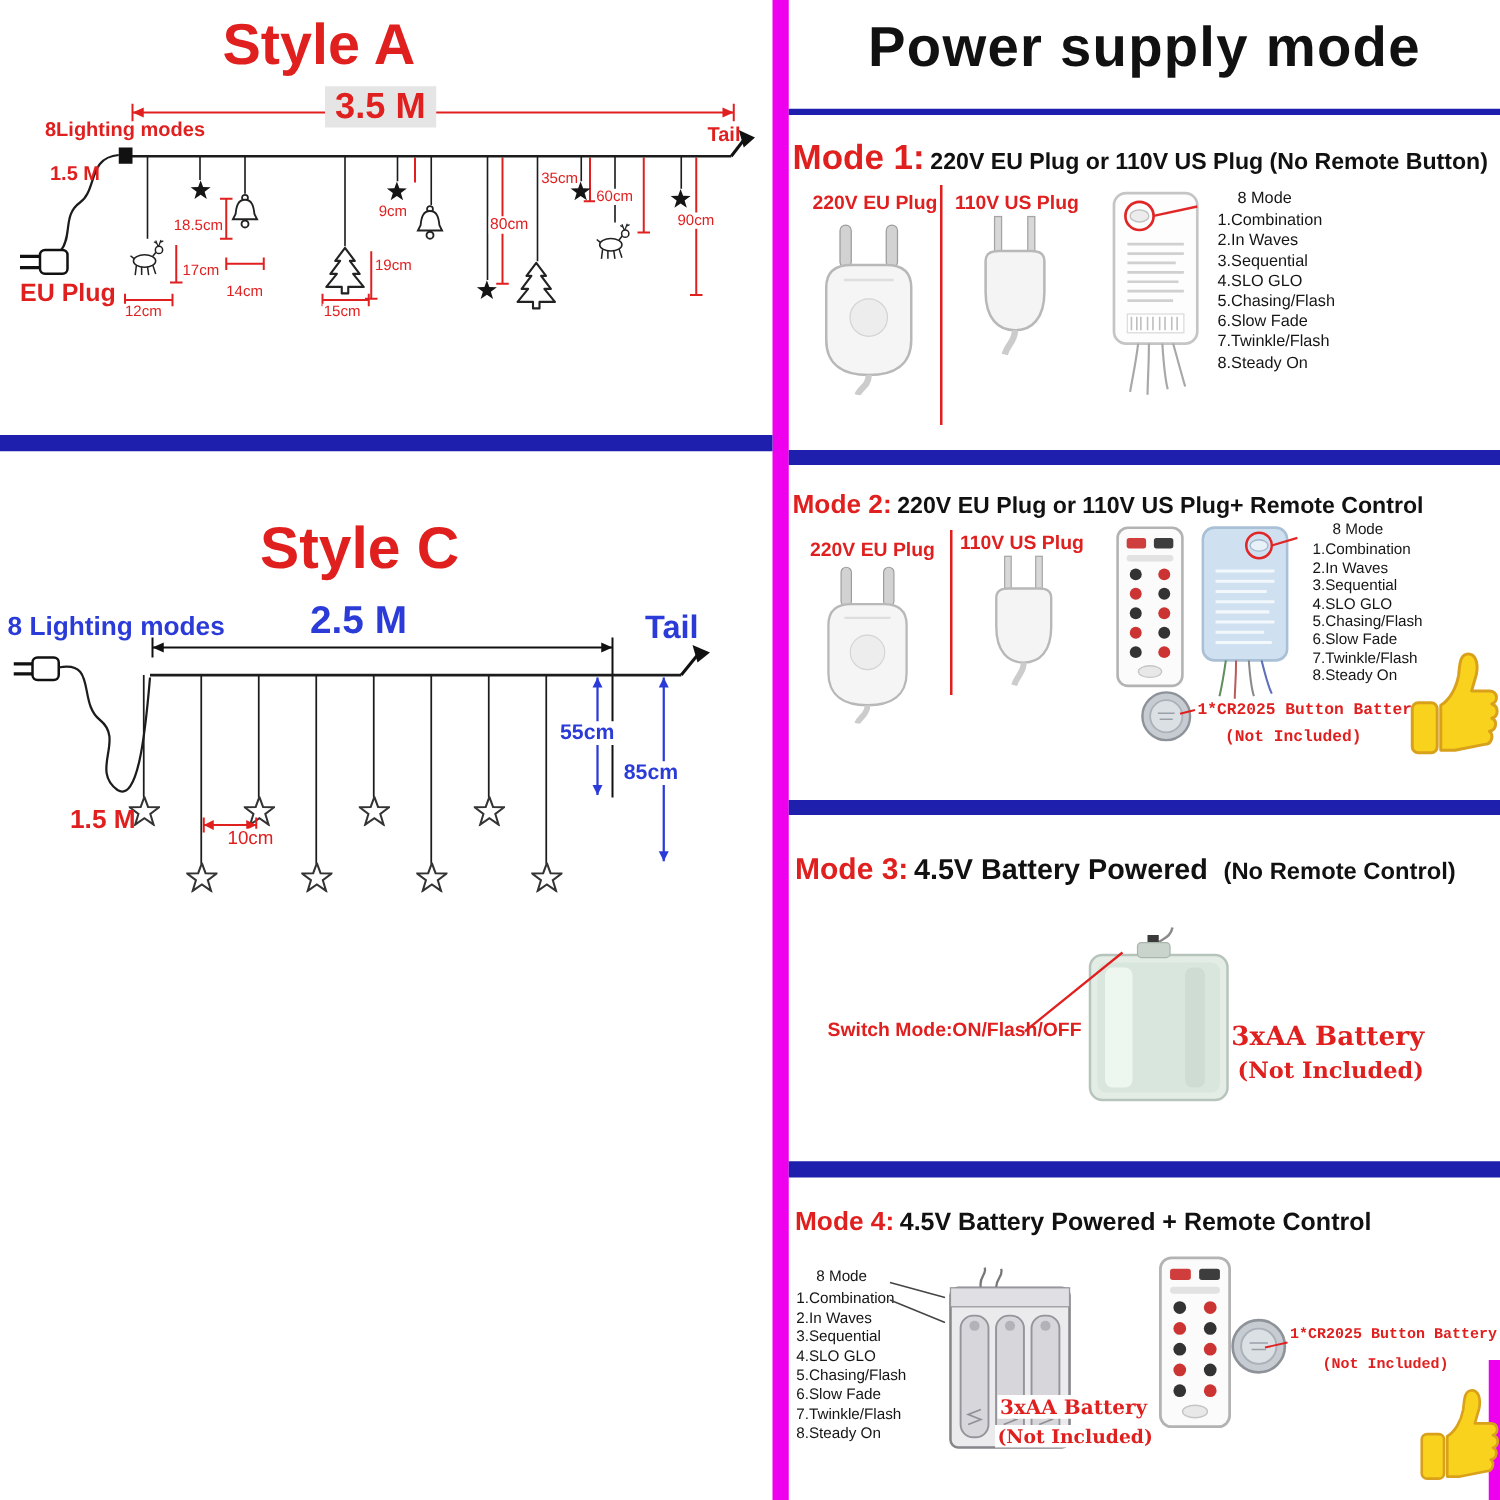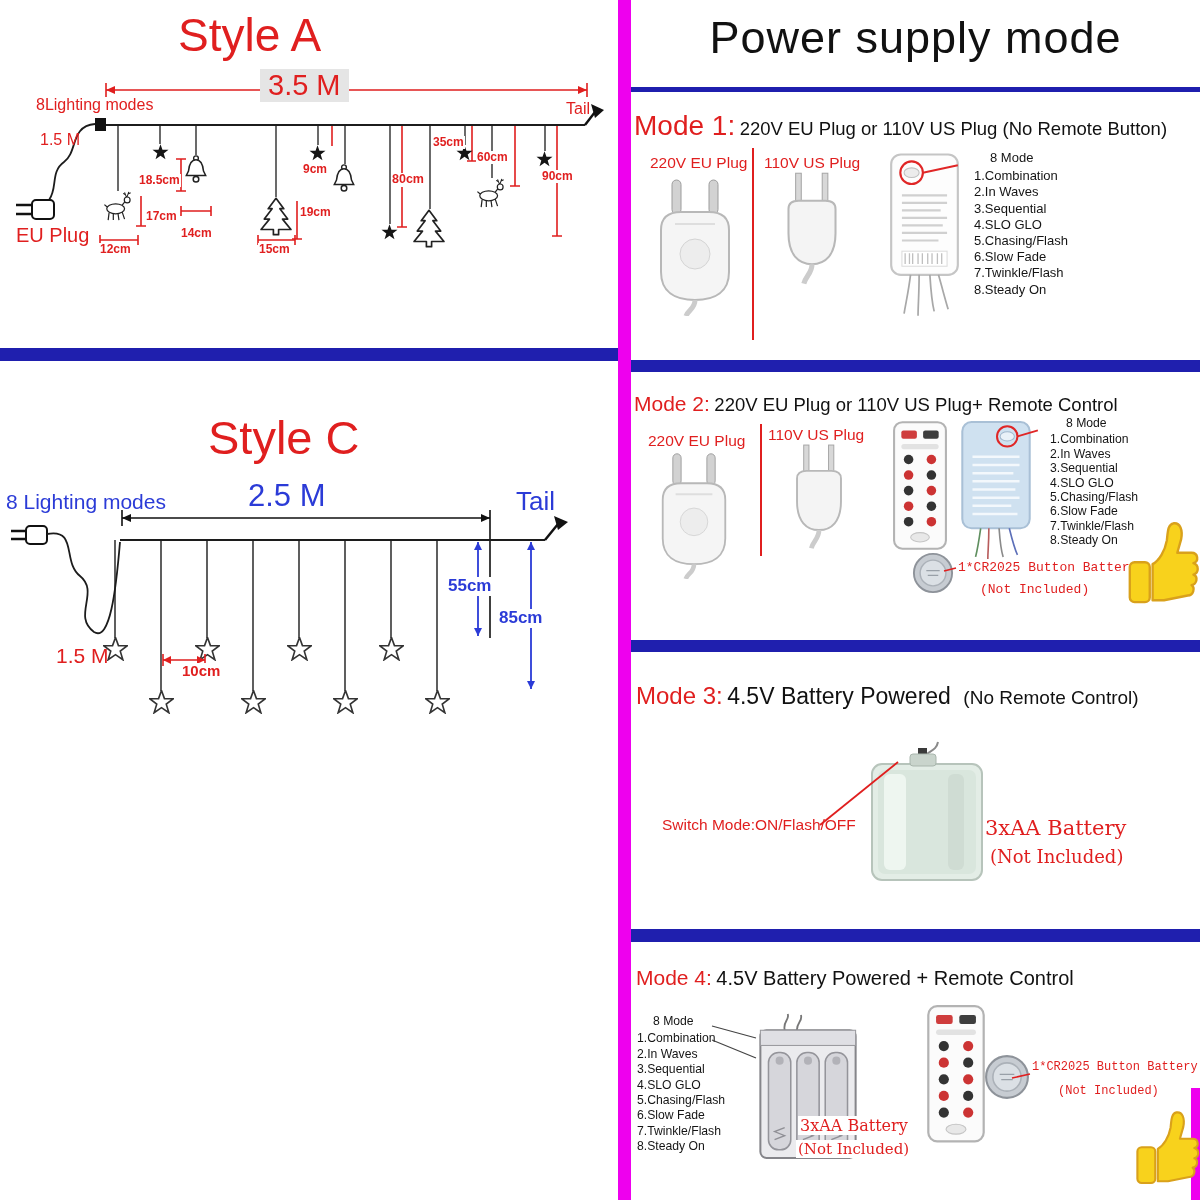--- a/index.html
+++ b/index.html
@@ -2,28 +2,28 @@
 <html><head>
 <meta charset="utf-8">
 <style>
   html,body{margin:0;padding:0;background:#fff}
   .canvas{position:relative;width:1200px;height:1200px;background:#fff;overflow:hidden;
           font-family:"Liberation Sans",sans-serif;color:#111}
   .abs{position:absolute}
   .grp{display:contents}
   .red{color:#e01f1f}
   .blue{color:#2b3bd7}
-  .b{font-weight:normal}
+  .b{font-weight:bold}
   .mono{font-family:"Liberation Mono",monospace}
   .serif{font-family:"DejaVu Serif",serif}
   .nw{white-space:nowrap}
   .bar{position:absolute;background:#1f1fae}
   .mag{position:absolute;background:#ee00ee}
   .redline{position:absolute;background:#e01f1f}
-  .dim{position:absolute;font-size:12px;font-weight:bold;color:#e01f1f;background:#fff;
+  .dim{position:absolute;font-size:12px;font-weight:normal;color:#e01f1f;background:#fff;
        padding:0 1px;line-height:1.1;white-space:nowrap}
   .dimb{position:absolute;font-size:17px;font-weight:bold;color:#2b3bd7;background:#fff;
        padding:0 1px;line-height:1.1;white-space:nowrap}
   .mode-list{position:absolute;color:#151515}
   .mode-list .mt{margin-left:16px;margin-bottom:2px}
   .ml1{font-size:13px;line-height:16.2px}
   .ml2{font-size:12.2px;line-height:14.4px}
   .ml4{font-size:12.2px;line-height:15.4px}
 </style>
 </head>

